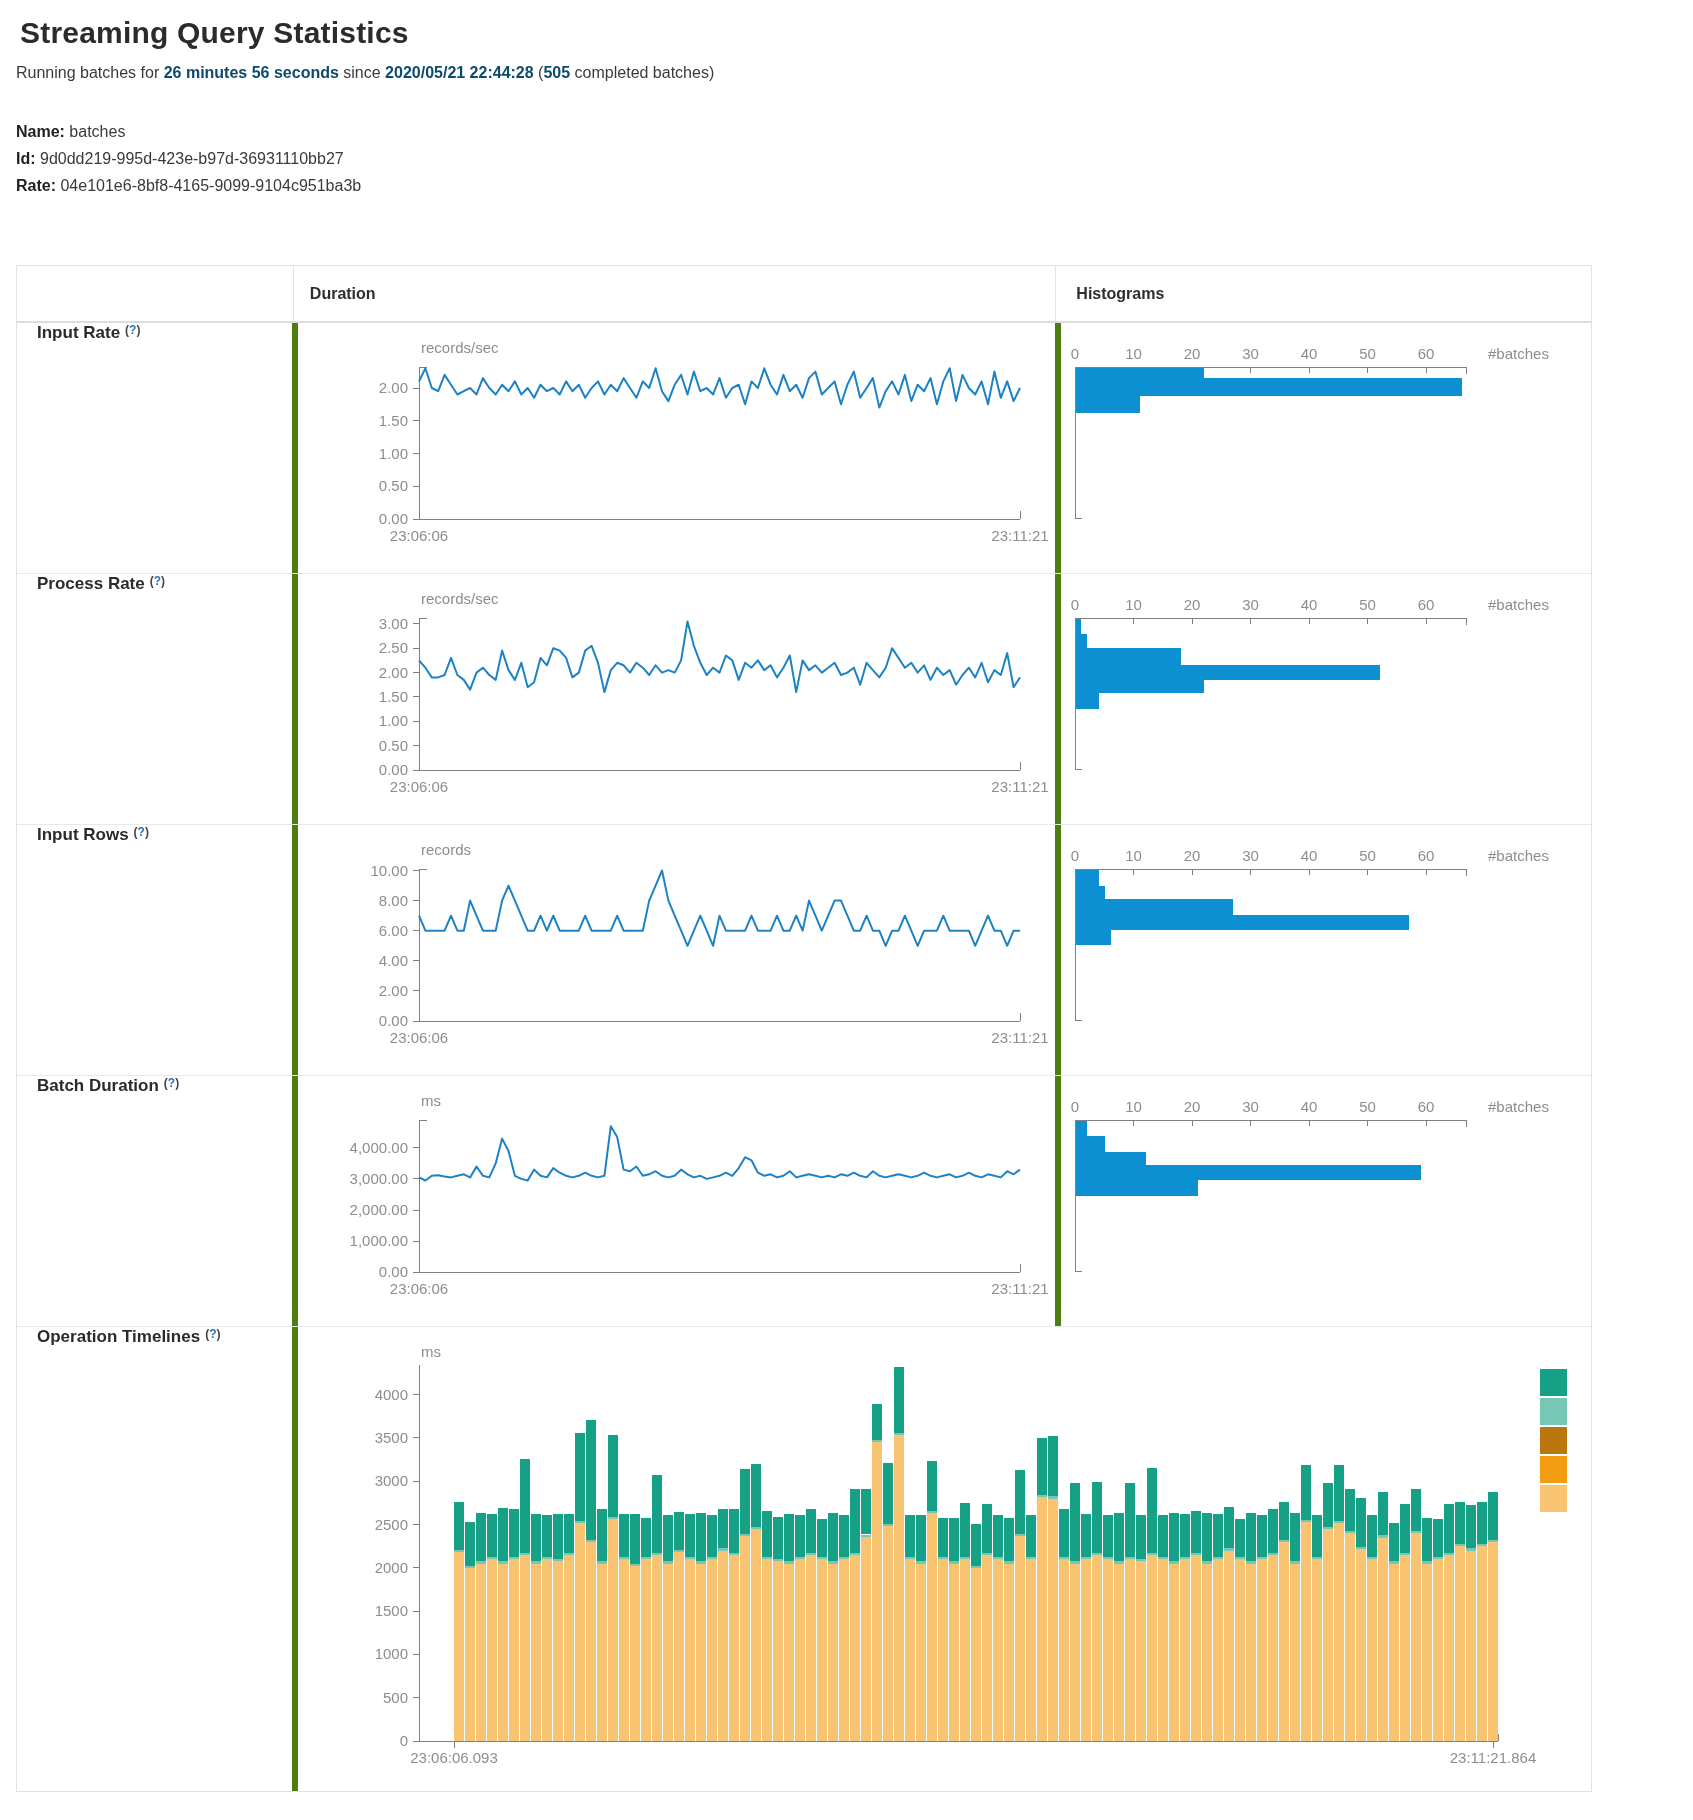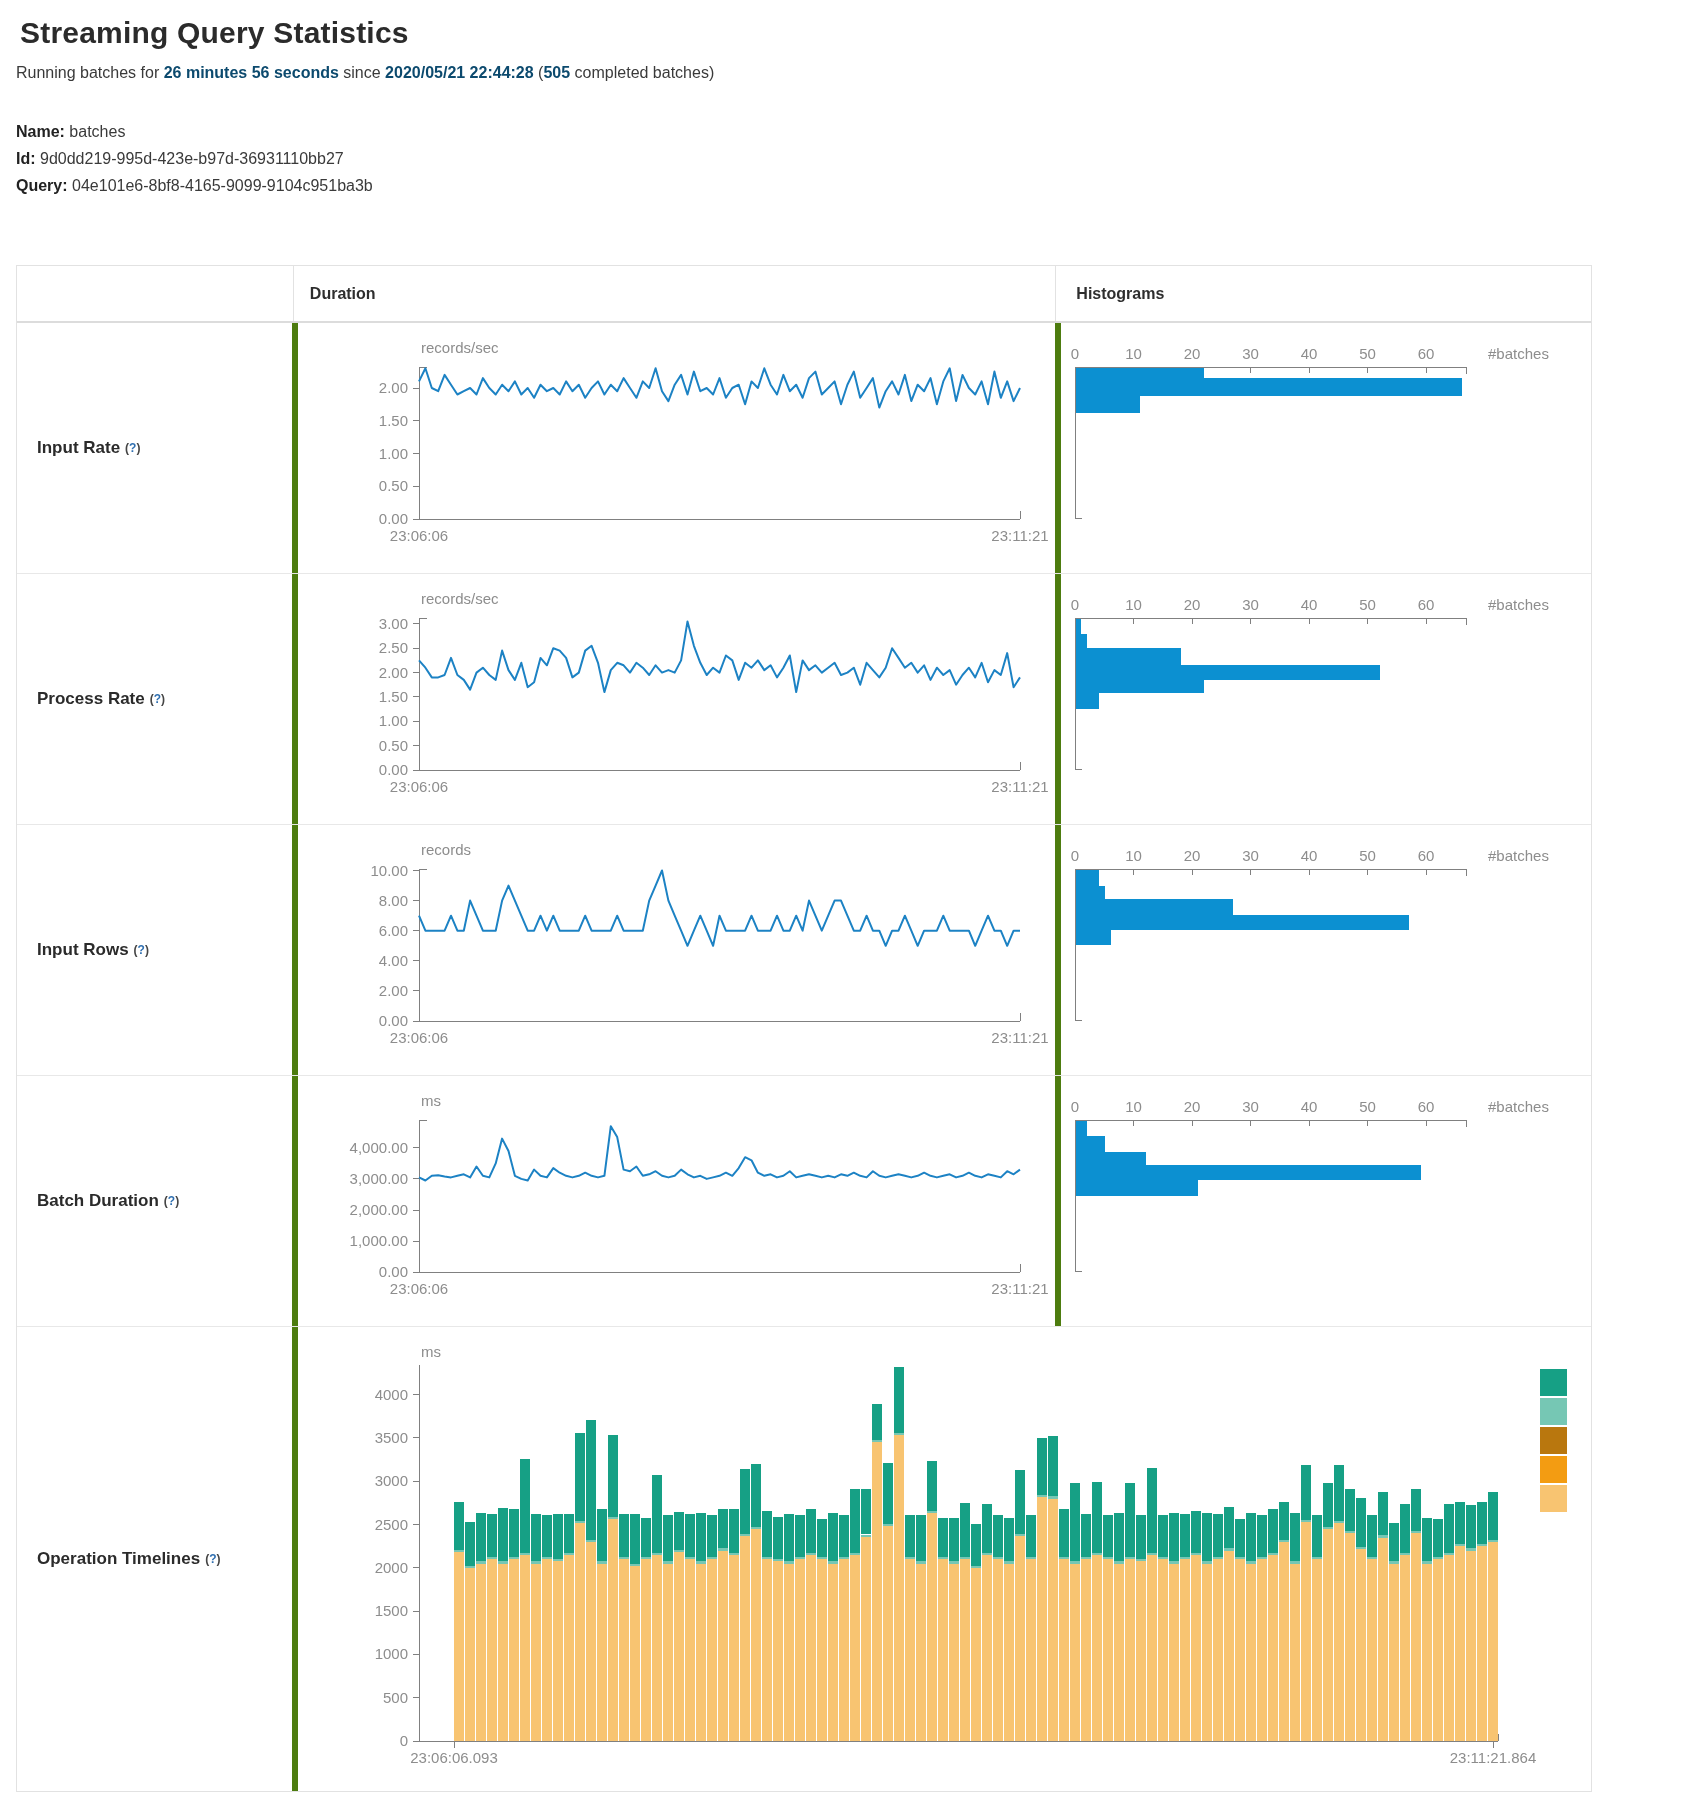--- a/index.html
+++ b/index.html
@@ -10,39 +10,39 @@
   .subtitle b{color:#0c4a6e;}
   .meta{position:absolute;left:16px;top:118px;font-size:16px;line-height:27px;color:#3a3a3a;}
   .meta b{color:#222;}
   .stat-table{position:absolute;left:16px;top:265px;width:1576px;border:1px solid #e2e2e2;background:#fff;box-sizing:border-box;}
   .thead{display:flex;height:55px;border-bottom:2px solid #dcdcdc;align-items:center;font-size:16px;font-weight:bold;}
   .col-label{width:276px;box-sizing:border-box;}
   .col-time{width:763px;box-sizing:border-box;border-left:1px solid #e2e2e2;padding-left:16px;align-self:stretch;display:flex;align-items:center;}
   .col-hist{width:536px;box-sizing:border-box;border-left:1px solid #e2e2e2;padding-left:20px;align-self:stretch;display:flex;align-items:center;}
   .row{display:flex;}
   .row + .row{border-top:1px solid #e8e8e8;}
-  .cell-label{width:276px;box-sizing:border-box;display:flex;align-items:center;padding-left:20px;font-weight:bold;font-size:17px;color:#2b2b2b;}
+  .cell-label{width:276px;box-sizing:border-box;display:flex;padding-left:20px;font-weight:bold;font-size:17px;color:#2b2b2b;}
   .cell-chart{box-sizing:border-box;border-left:6px solid #4d7c0f;position:relative;}
   .cell-chart svg{display:block;}
   sup.help{font-size:12px;font-weight:bold;margin-left:5px;vertical-align:9px;color:#444;cursor:pointer;text-decoration:none;}
   sup.help .q{color:#2f6fb0;}
   svg text{font-family:"Liberation Sans",sans-serif;font-size:15px;fill:#8d8d8d;}
 </style>
 </head>
 <body>
 
 <div class="canvas">
   <h1 class="page-title">Streaming Query Statistics</h1>
 
   <div class="subtitle"><span>Running batches for </span><b>26 minutes 56 seconds</b><span> since </span><b>2020/05/21 22:44:28</b><span> (</span><b>505</b><span> completed batches)</span></div>
 
   <div class="meta">
     <div><b>Name:</b> <span>batches</span></div>
     <div><b>Id:</b> <span>9d0dd219-995d-423e-b97d-36931110bb27</span></div>
-    <div><b>Query:</b> <span>04e101e6-8bf8-4165-9099-9104c951ba3b</span></div>
+    <div><b>Rate:</b> <span>04e101e6-8bf8-4165-9099-9104c951ba3b</span></div>
   </div>
 
   <div class="stat-table">
     <div class="thead">
       <div class="col-label"></div>
       <div class="col-time">Duration</div>
       <div class="col-hist">Histograms</div>
     </div>
     <div id="rows">
         <div class="row">

